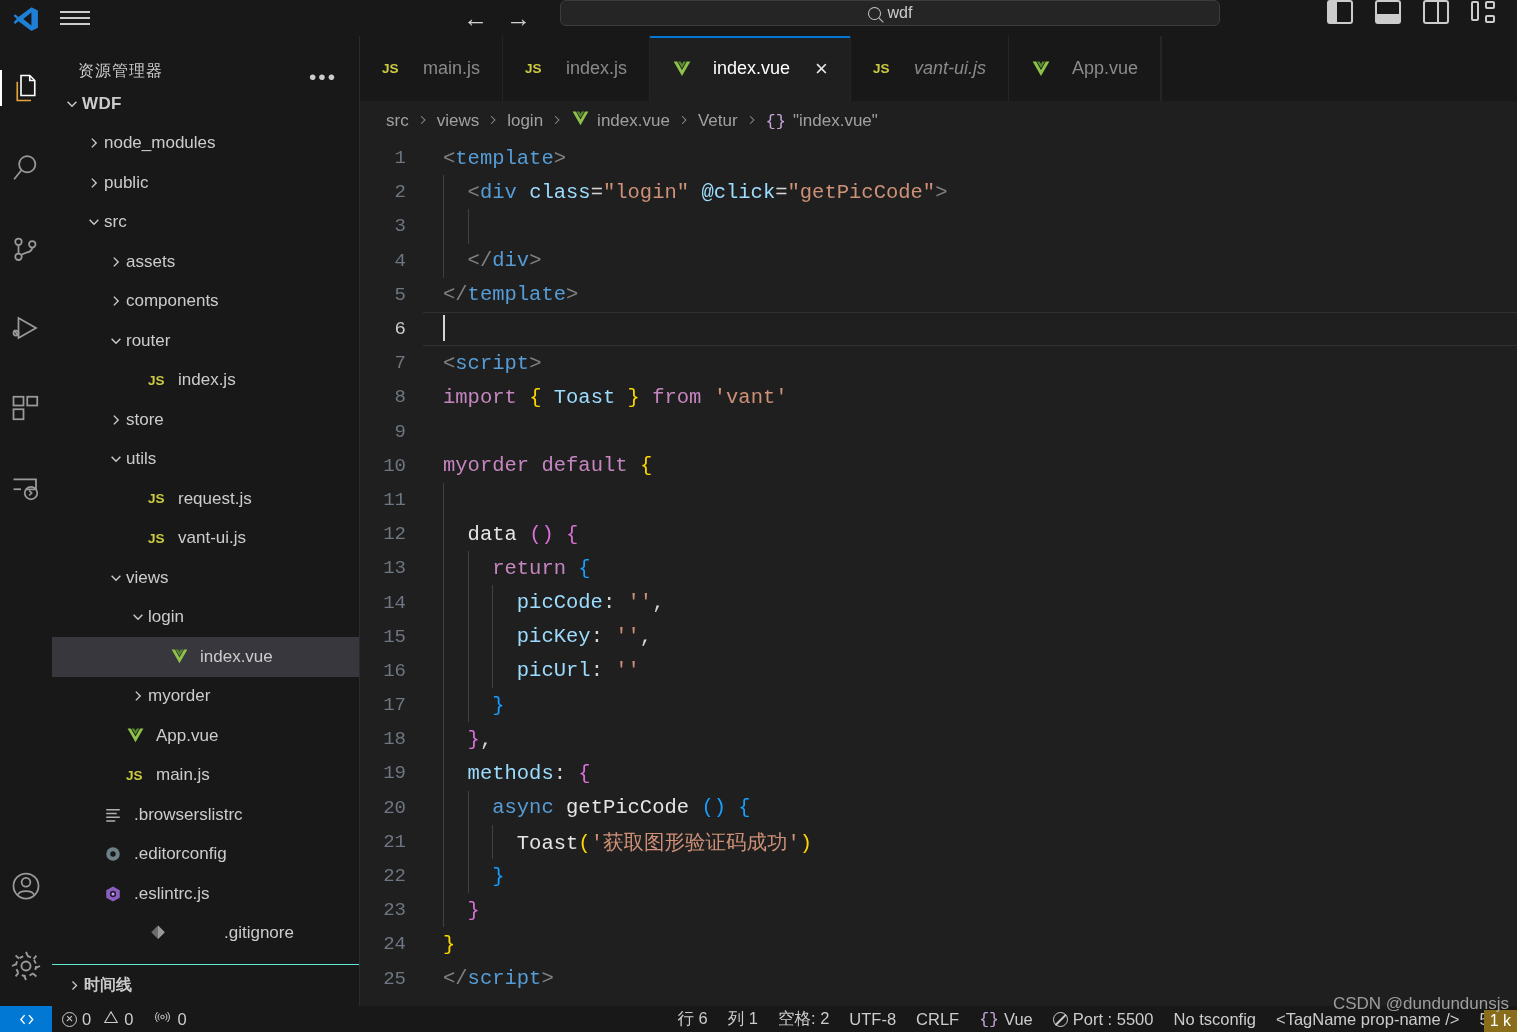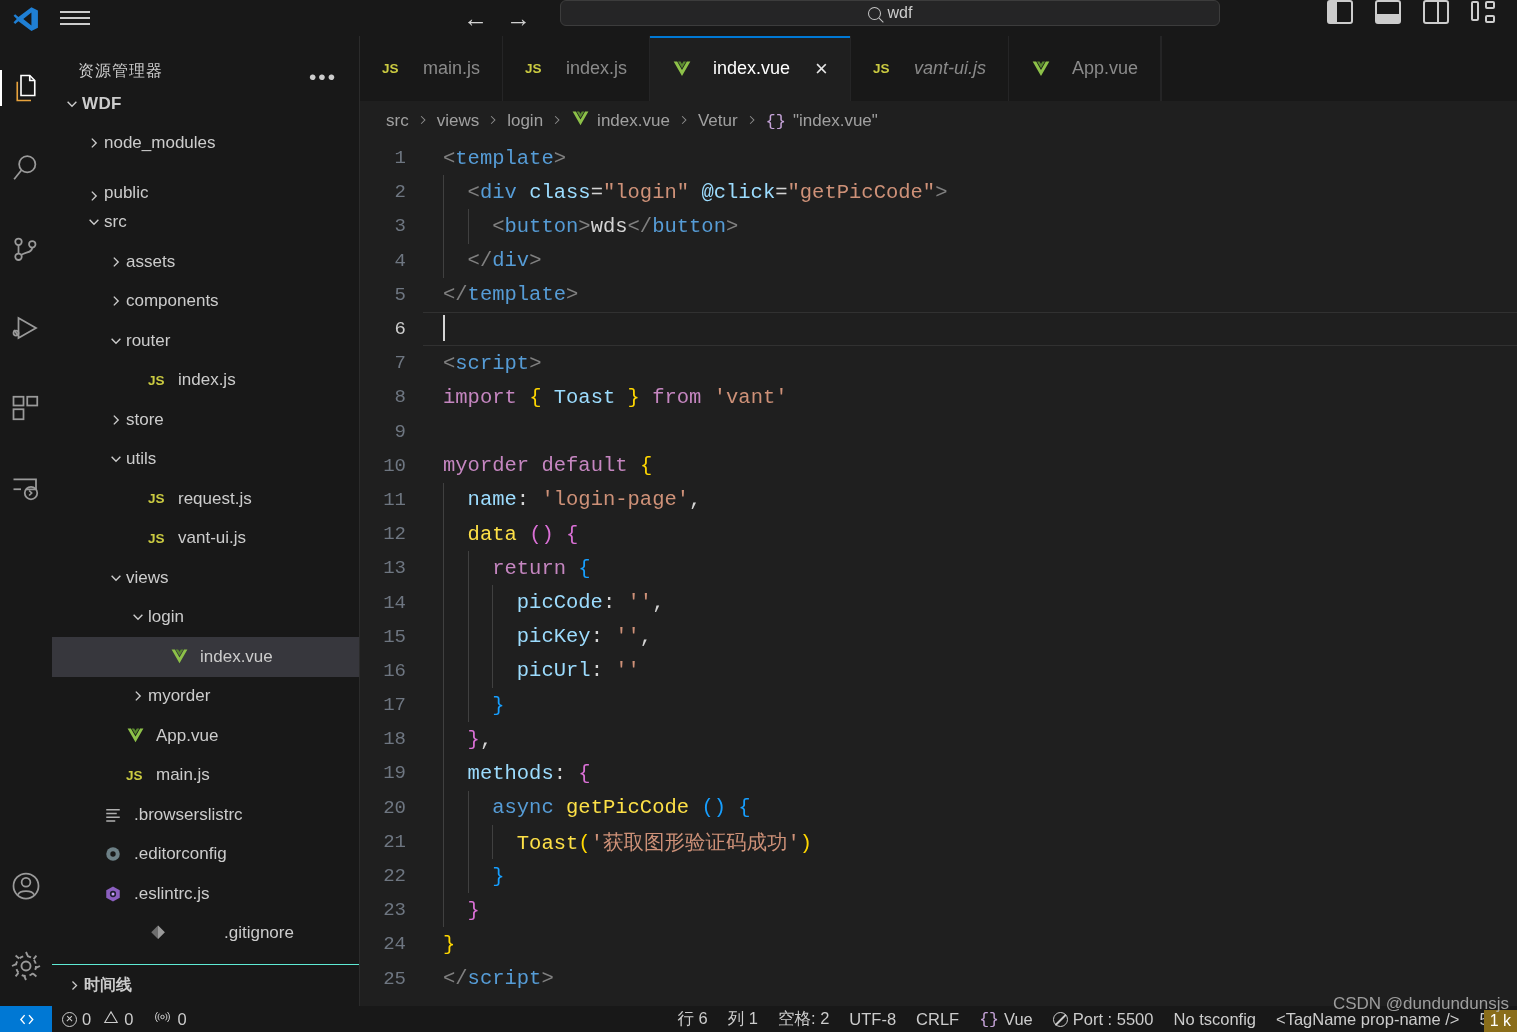--- a/index.html
+++ b/index.html
@@ -107,21 +107,21 @@
   .lnum.cur { color: #cccccc; }
   .ctext {
     font-family: "Liberation Mono","DejaVu Sans Mono", monospace; font-size: 20.5px;
     white-space: pre; color: #d4d4d4; position: relative; padding-left: 20px;
   }
   .t-tag { color: #569cd6; }
   .t-attr { color: #9cdcfe; }
   .t-str { color: #ce9178; }
   .t-kw  { color: #c586c0; }
   .t-kw2 { color: #569cd6; }
-  .t-fn  { color: #fde047; }
+  .t-fn  { color: #e5e5e5; }
   .t-plain { color: #d4d4d4; }
   .t-br-y { color: #ffd700; }
   .t-br-p { color: #da70d6; }
   .t-br-b { color: #179fff; }
   .t-punct { color: #808080; }
   .caret { display:inline-block; width: 2px; height: 26px; background: #d4d4d4; vertical-align: middle; position:relative; top:-1px; }
   .indent-guide { position: absolute; width: 1px; background: #404040; top:0; bottom:0; }
 
   
   .statusbar {
@@ -260,21 +260,21 @@
             <span class="lbl">WDF</span>
           </div>
           <div class="row" style="padding-left: 32px;">
             <span class="chev">
               <svg width="14" height="14" viewBox="0 0 16 16" fill="none" stroke="#cccccc" stroke-width="1.6">
                 <path d="M5.5 3 L10.5 8 L5.5 13"></path>
               </svg>
             </span>
             <span class="lbl">node_modules</span>
           </div>
-          <div class="row" style="padding-left: 32px; align-items: flex-end;">
+          <div class="row" style="padding-left: 32px;">
             <span class="chev">
               <svg width="14" height="14" viewBox="0 0 16 16" fill="none" stroke="#cccccc" stroke-width="1.6">
                 <path d="M5.5 3 L10.5 8 L5.5 13"></path>
               </svg>
             </span>
             <span class="lbl">public</span>
           </div>
           <div class="row" style="padding-left: 32px;">
             <span class="chev">
               <svg width="14" height="14" viewBox="0 0 16 16" fill="none" stroke="#cccccc" stroke-width="1.6">
@@ -533,21 +533,20 @@
               <span class="lnum">1</span>
               <span class="ctext"><span class="t-punct">&lt;</span><span class="t-tag">template</span><span class="t-punct">&gt;</span></span>
             </div>
             <div class="cline">
               <span class="lnum">2</span>
               <span class="ctext"><span class="t-punct">  &lt;</span><span class="t-tag">div</span><span class="t-plain"> </span><span class="t-attr">class</span><span class="t-plain">=</span><span class="t-str">"login"</span><span class="t-plain"> </span><span class="t-attr">@click</span><span class="t-plain">=</span><span class="t-str">"getPicCode"</span><span class="t-punct">&gt;</span></span>
               <span class="indent-guide" style="left: 83px;"></span>
             </div>
             <div class="cline">
               <span class="lnum">3</span>
-              <span class="ctext"><span class="t-punct">    &lt;</span><span class="t-tag">button</span><span class="t-punct">&gt;</span><span class="t-plain">wds</span><span class="t-punct">&lt;/</span><span class="t-tag">button</span><span class="t-punct">&gt;</span></span>
               <span class="indent-guide" style="left: 83px;"></span>
               <span class="indent-guide" style="left: 107.6px;"></span>
             </div>
             <div class="cline">
               <span class="lnum">4</span>
               <span class="ctext"><span class="t-punct">  &lt;/</span><span class="t-tag">div</span><span class="t-punct">&gt;</span></span>
               <span class="indent-guide" style="left: 83px;"></span>
             </div>
             <div class="cline">
               <span class="lnum">5</span>
@@ -568,21 +567,20 @@
             <div class="cline">
               <span class="lnum">9</span>
               <span class="ctext"></span>
             </div>
             <div class="cline">
               <span class="lnum">10</span>
               <span class="ctext"><span class="t-kw">myorder</span><span class="t-plain"> </span><span class="t-kw">default</span><span class="t-plain"> </span><span class="t-br-y">{</span></span>
             </div>
             <div class="cline">
               <span class="lnum">11</span>
-              <span class="ctext"><span class="t-plain">  </span><span class="t-attr">name</span><span class="t-plain">: </span><span class="t-str">'login-page'</span><span class="t-plain">,</span></span>
               <span class="indent-guide" style="left: 83px;"></span>
             </div>
             <div class="cline">
               <span class="lnum">12</span>
               <span class="ctext"><span class="t-plain">  </span><span class="t-fn">data</span><span class="t-plain"> </span><span class="t-br-p">()</span><span class="t-plain"> </span><span class="t-br-p">{</span></span>
               <span class="indent-guide" style="left: 83px;"></span>
             </div>
             <div class="cline">
               <span class="lnum">13</span>
               <span class="ctext"><span class="t-plain">    </span><span class="t-kw">return</span><span class="t-plain"> </span><span class="t-br-b">{</span></span>

